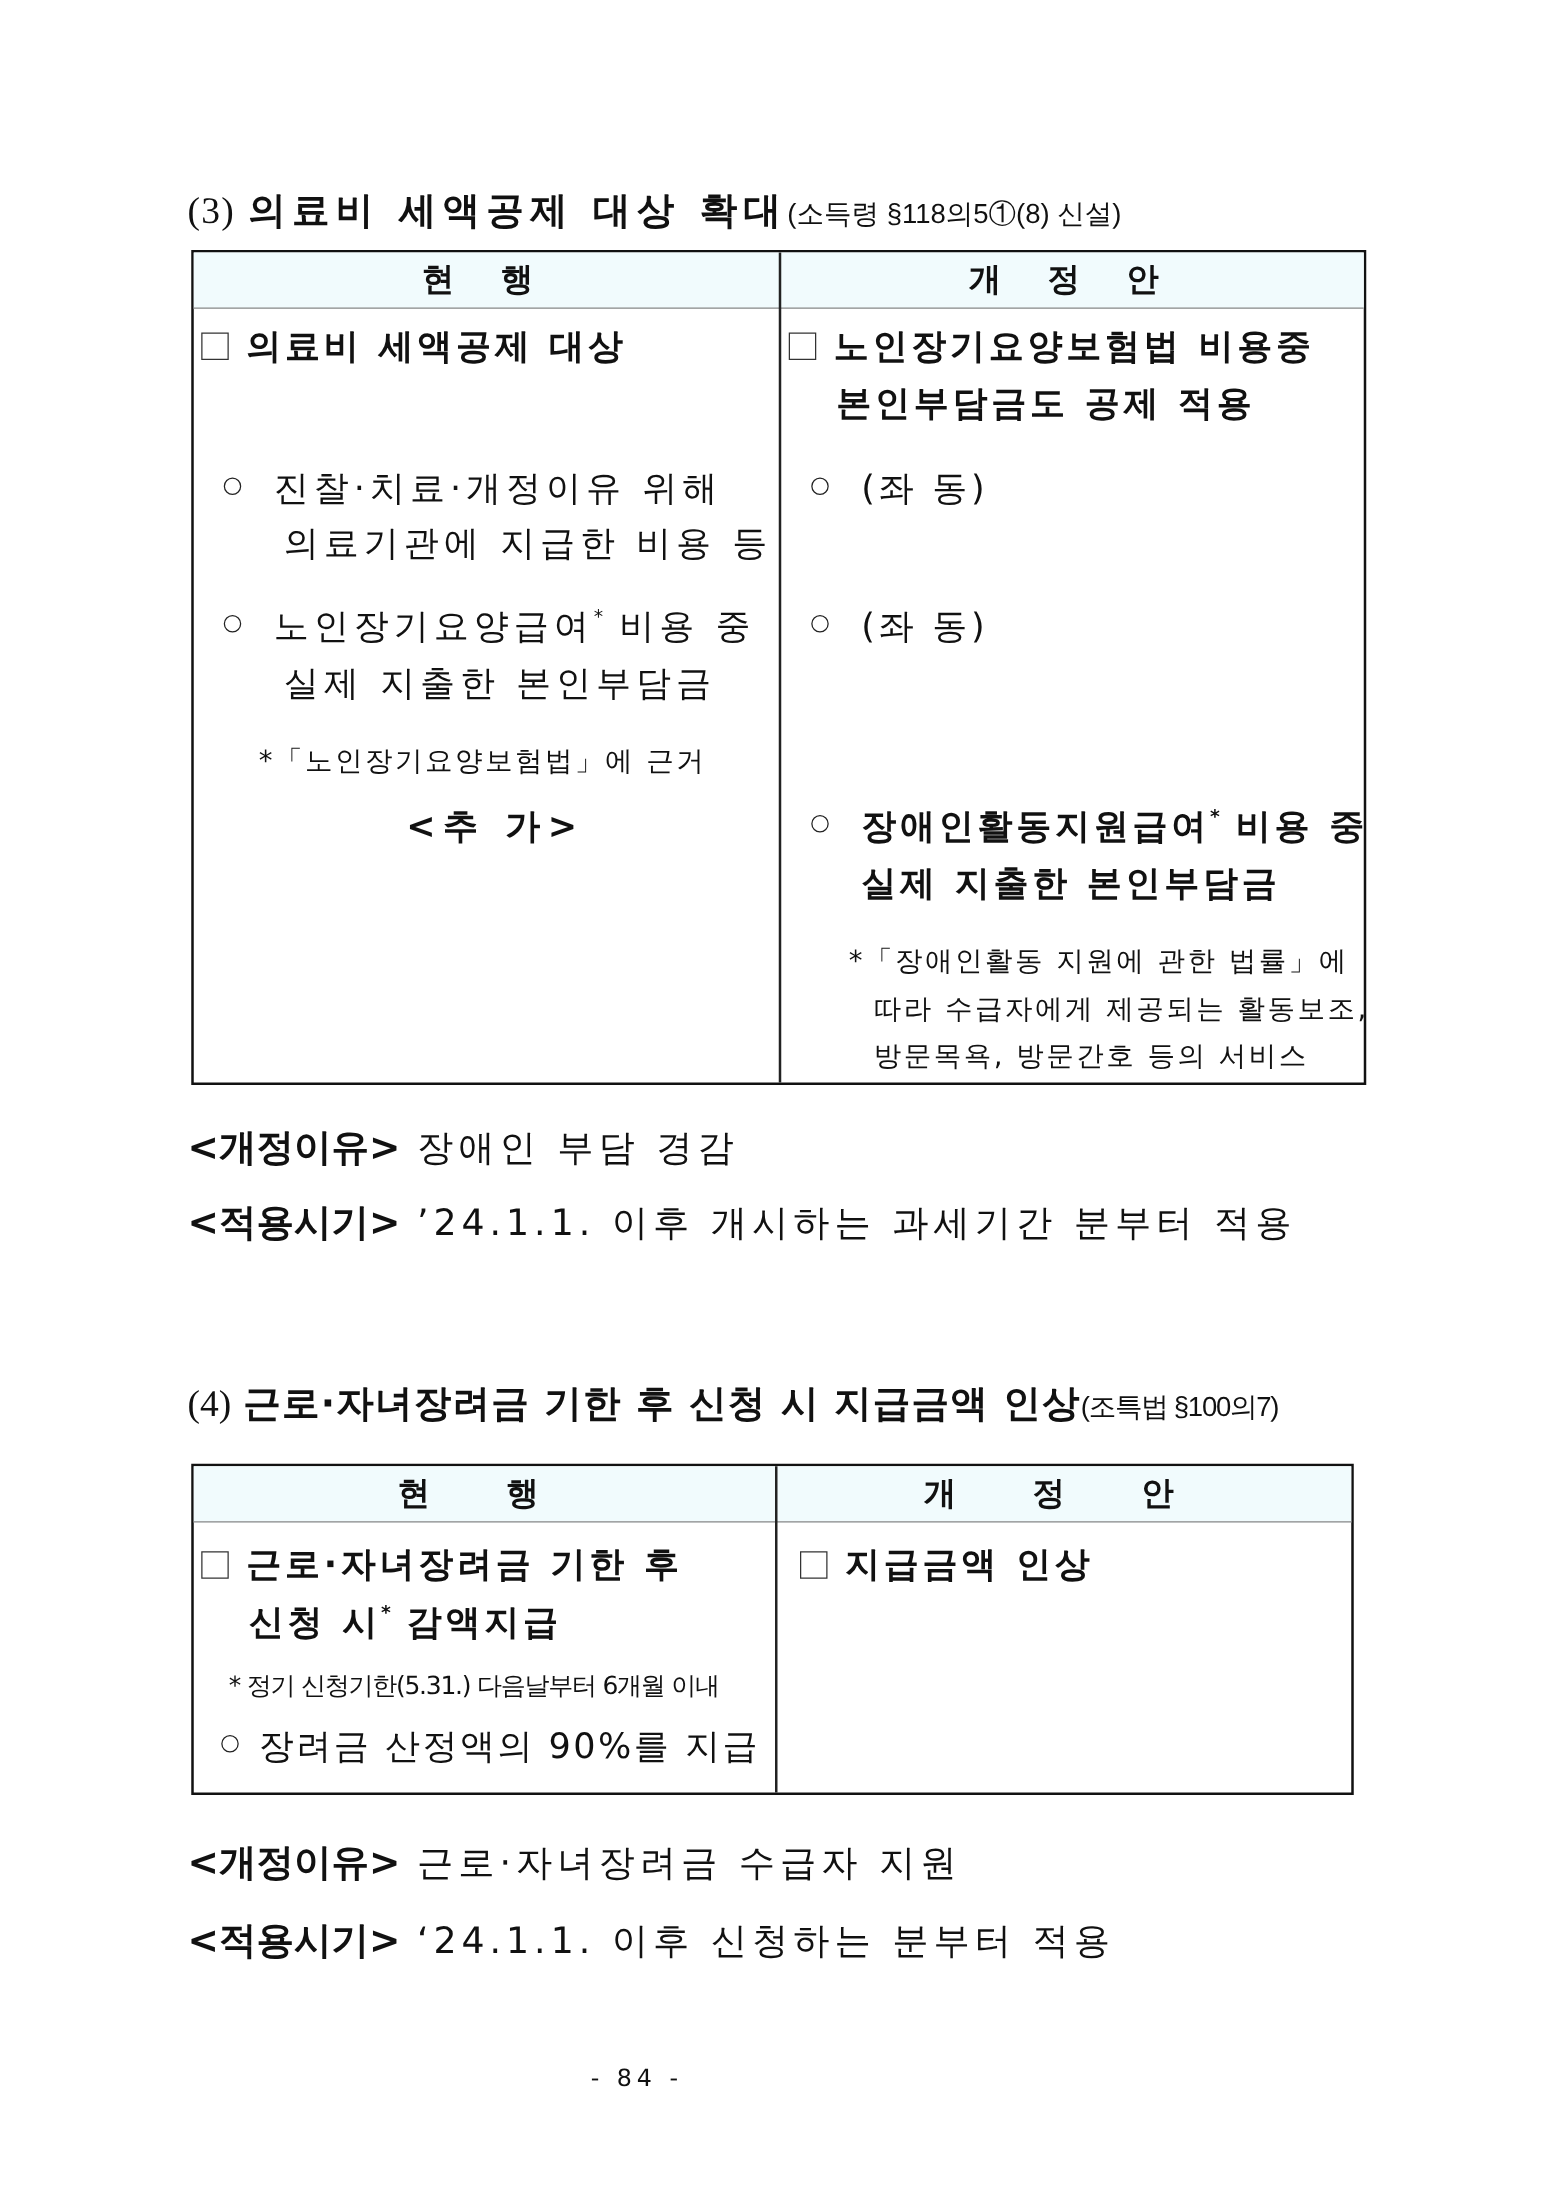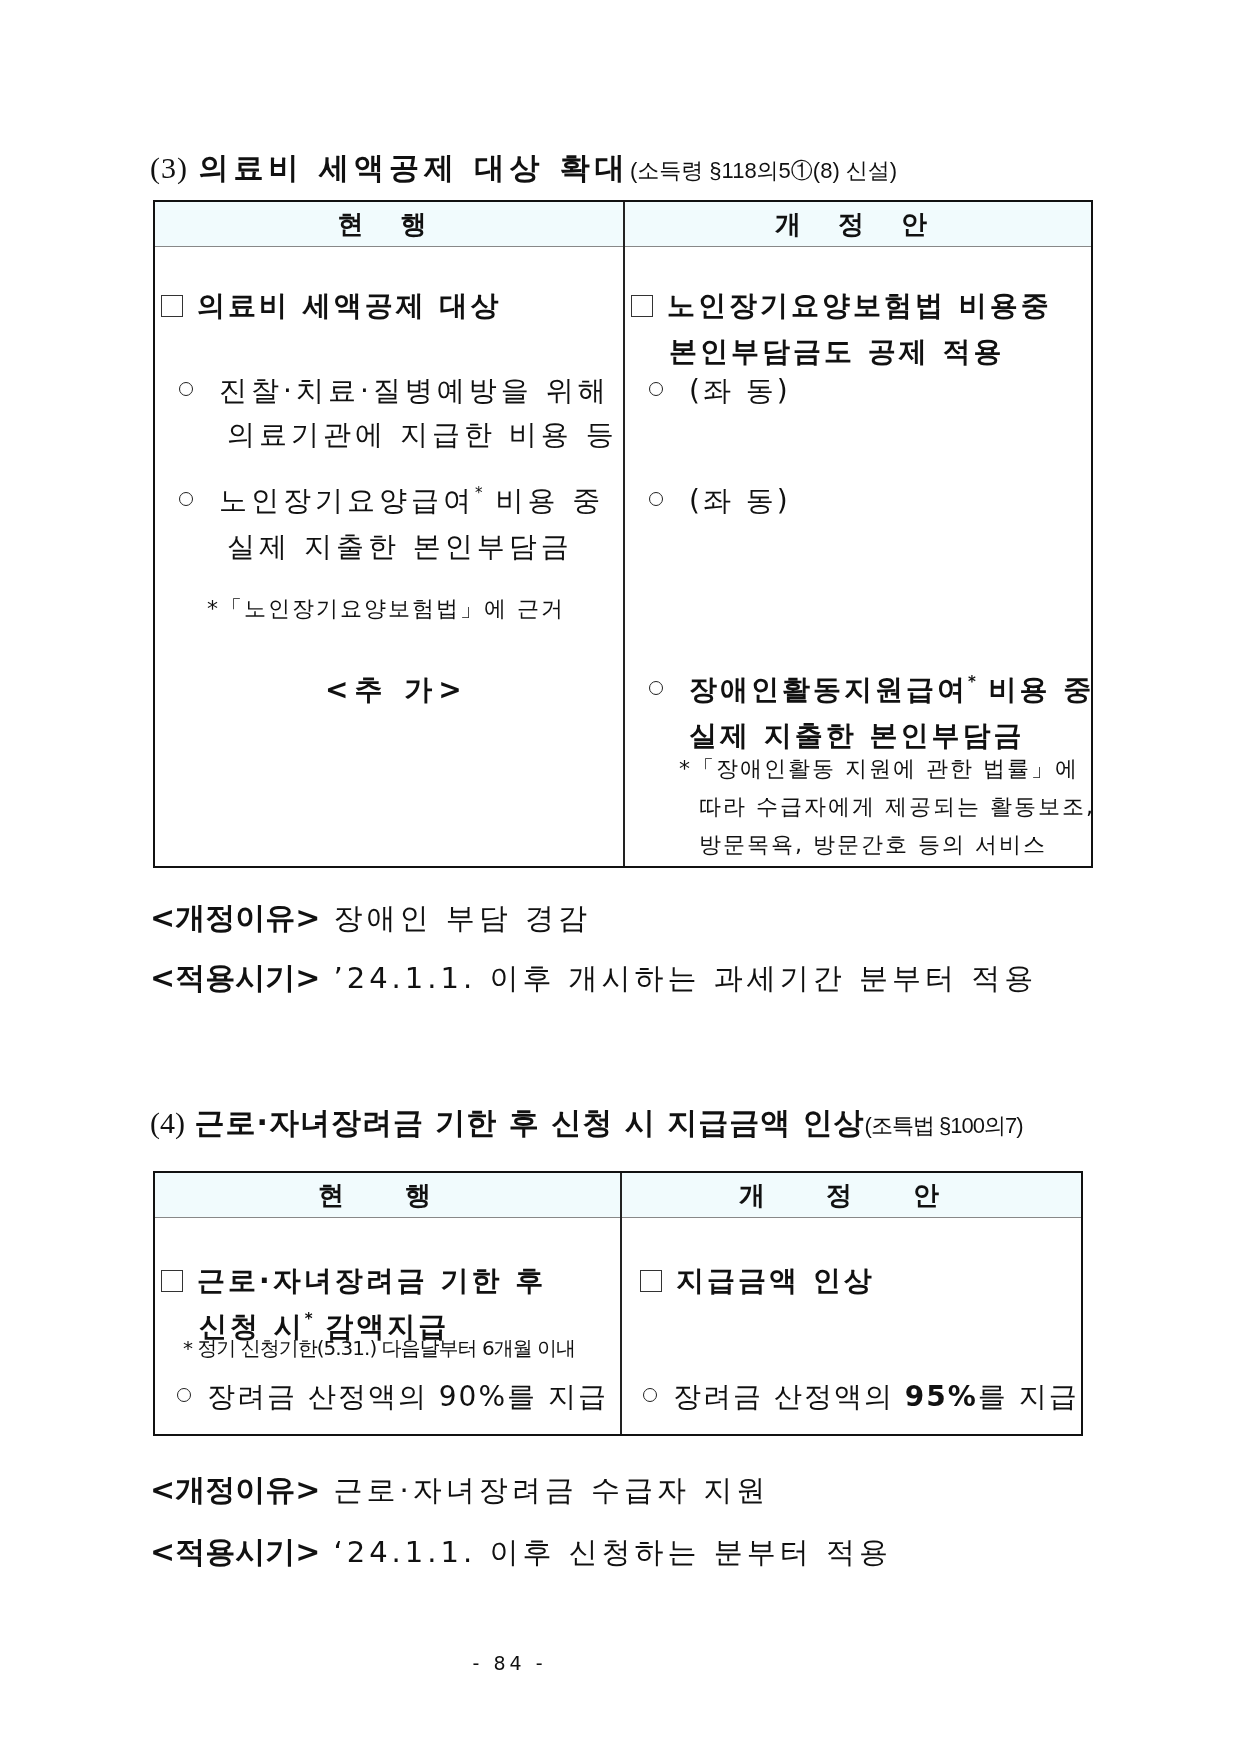--- a/index.html
+++ b/index.html
@@ -7,21 +7,21 @@
     .abs { position: absolute; white-space: nowrap; }
     .title { font-size: 30px; letter-spacing: 1px; }
     .title .num { font-family: "Liberation Serif", "DejaVu Serif", serif; font-weight: normal; font-size: 30px; }
     .title .main { font-weight: bold; letter-spacing: 5px; }
     .title .ref { font-family: Liberation Sans, sans-serif; font-size: 22px; letter-spacing: 0; }
     .tbl { position: absolute; border: 2.5px solid #111; box-sizing: border-box; }
     .tbl .hdr { position: absolute; left: 0; right: 0; top: 0; background: #f1fbfd; border-bottom: 1.5px solid #888; }
     .tbl .vdiv { position: absolute; top: 0; bottom: 0; width: 1.5px; background: #222; }
     .hdr-label { position: absolute; top: 0; text-align: center; font-size: 26px; font-weight: bold; letter-spacing: 14px; }
     .cell-text { position: absolute; white-space: nowrap; font-size: 28px; letter-spacing: 3px; }
-    .bold { font-weight: bold; margin-top: 29px; }
+    .bold { font-weight: bold; }
     .box { display: inline-block; width: 22px; height: 22px; border: 1.5px solid #333; vertical-align: -2px; margin-right: 14px; box-sizing: border-box; background: #fff; }
     .bullet { display: inline-block; width: 14px; height: 14px; border: 1.5px solid #222; border-radius: 50%; box-sizing: border-box; vertical-align: 4px; margin-right: 26px; }
     .note { font-size: 22px; letter-spacing: 2px; }
     .note-small { font-size: 20px; letter-spacing: -1px; }
     .sup { font-size: 15px; vertical-align: 12px; letter-spacing: 0; }
     .label-bold { font-weight: bold; font-size: 30px; letter-spacing: 0; }
     .reason { font-size: 29px; letter-spacing: 4px; }
     .pg { font-size: 19px; letter-spacing: 4px; }
   </style>
 </head>
@@ -35,21 +35,21 @@
 <div class="tbl" style="left:153px; top:200px; width:940px; height:668px;">
   <div class="hdr" style="height:44px;"></div>
   <div class="vdiv" style="left:468px;"></div>
   <div class="hdr-label" style="left:0; width:468px; line-height:44px;">현 행</div>
   <div class="hdr-label" style="left:470px; width:466px; line-height:44px;">개 정 안</div>
 
   <div class="cell-text bold" style="left:6px; top:56px;">
     <span class="box"></span><span>의료비 세액공제 대상</span>
   </div>
   <div class="cell-text" style="left:24px; top:170px; letter-spacing:4px;">
-    <span class="bullet"></span><span>진찰·치료·질병예방을 위해</span>
+    <span class="bullet"></span><span>진찰·치료·개정이유 위해</span>
   </div>
   <div class="cell-text" style="left:72px; top:214px; letter-spacing:4px;text-align:center;">의료기관에 지급한 비용 등</div>
   <div class="cell-text" style="left:24px; top:280px; letter-spacing:4px;">
     <span class="bullet"></span><span>노인장기요양급여</span><span class="sup">*</span><span> 비용 중</span>
   </div>
   <div class="cell-text" style="left:72px; top:326px; letter-spacing:4px;">실제 지출한 본인부담금</div>
   <div class="cell-text note" style="left:52px; top:392px;">*「노인장기요양보험법」에 근거</div>
   <div class="cell-text bold" style="left:170px; top:440px; letter-spacing:6px;">&lt;추 가&gt;</div>
 
   <div class="cell-text bold" style="left:476px; top:56px;">
@@ -98,23 +98,20 @@
     <span>신청 시</span><span class="sup">*</span><span> 감액지급</span>
   </div>
   <div class="cell-text note-small" style="left:28px; top:162px;">* 정기 신청기한(5.31.) 다음날부터 6개월 이내</div>
   <div class="cell-text" style="left:22px; top:205px; letter-spacing:2px;">
     <span class="bullet" style="margin-right:16px;"></span><span>장려금 산정액의 90%를 지급</span>
   </div>
 
   <div class="cell-text bold" style="left:472px; top:60px;padding-left:13px;">
     <span class="box"></span><span>지급금액 인상</span>
   </div>
-  <div class="cell-text" style="left:488px; top:205px; letter-spacing:2px;">
-    <span class="bullet" style="margin-right:16px;"></span><span>장려금 산정액의 </span><span class="bold">95%</span><span>를 지급</span>
-  </div>
 </div>
 
 <div class="abs reason" style="left:150px; top:1470px;">
   <span class="label-bold">&lt;개정이유&gt;</span>
   <span>근로·자녀장려금 수급자 지원</span>
 </div>
 <div class="abs reason" style="left:150px; top:1532px;">
   <span class="label-bold">&lt;적용시기&gt;</span>
   <span>‘24.1.1. 이후 신청하는 분부터 적용</span>
 </div>

